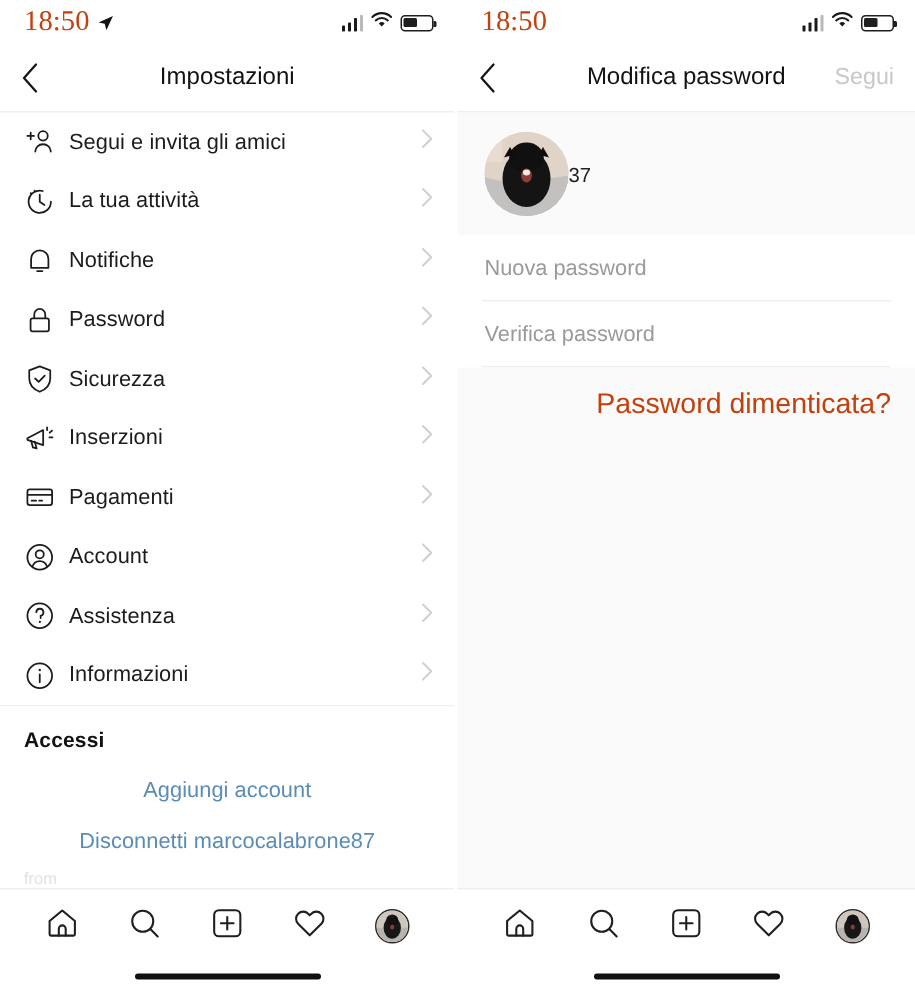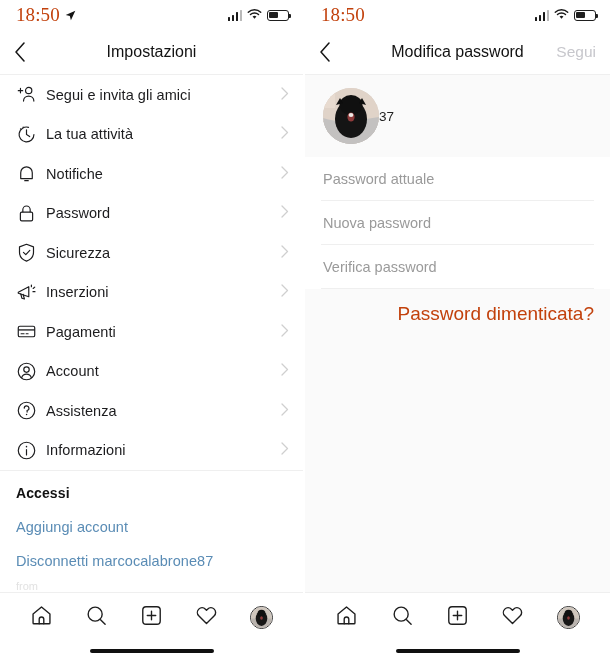--- a/index.html
+++ b/index.html
@@ -56,21 +56,21 @@
   .row .chev{margin-left:auto;}
 
   .sep{height:1px;background:#efefef;margin:0 0 0 0;}
 
   .sect-head{
     padding:14px 16px 9px 16px;font-size:14px;color:#121212;font-weight:700;
     background:#ffffff;letter-spacing:.1px;
   }
   .linkrow{
     padding:9px 16px 9px 16px;font-size:14.5px;color:#5a8cb5;
-    background:#ffffff;cursor:pointer;letter-spacing:.05px;
+    background:#ffffff;cursor:pointer;letter-spacing:.05px;text-align:center;
   }
   .ghost{
     padding:2px 16px 0 16px;font-size:11px;color:#e2e2e2;
     white-space:nowrap;overflow:hidden;height:10px;
   }
 
   
   .profile{
     background:#fafafa;height:82px;display:flex;align-items:center;
     padding:0 18px;box-sizing:border-box;
@@ -425,23 +425,20 @@
           <ellipse cx="28" cy="29" rx="3.6" ry="4.6" fill="#8f3b3b"></ellipse>
           <ellipse cx="28" cy="27" rx="2.4" ry="2" fill="#efe9e6"></ellipse>
           <rect x="0" y="0" width="12" height="20" fill="#e8dbd0"></rect>
         </svg>
       </div>
       <div class="uname">37</div>
     </div>
 
     <div class="fields">
       <div class="field">
-        <input type="password" placeholder="Password attuale" style="">
-      </div>
-      <div class="field">
         <input type="password" placeholder="Nuova password" style="">
       </div>
       <div class="field">
         <input type="password" placeholder="Verifica password" style="">
       </div>
     </div>
 
     <div class="forgot-wrap">
       <span class="forgot">Password dimenticata?</span>
     </div>

